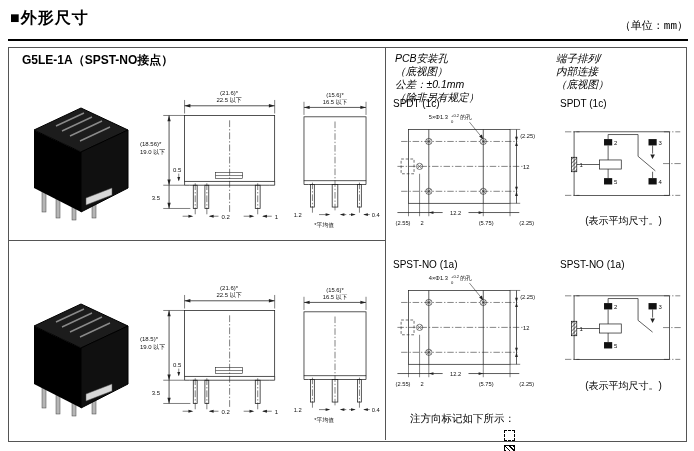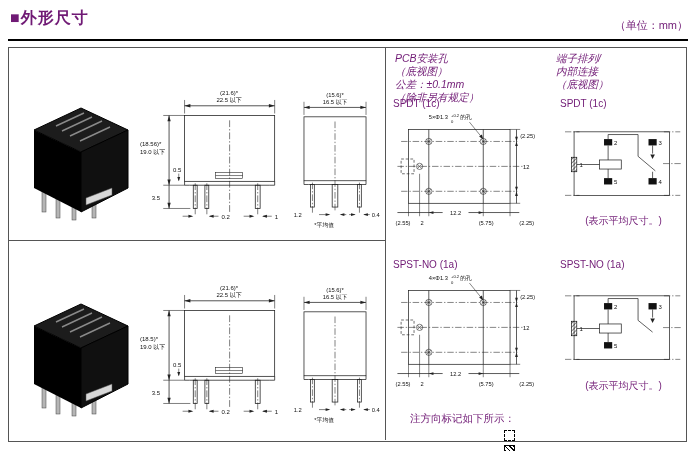--- a/index.html
+++ b/index.html
@@ -1,17 +1,17 @@
 <!DOCTYPE html>
 <html><head>
 <meta charset="utf-8">
 <style>
   html,body{margin:0;padding:0;background:#fff;}
   #page{position:relative;width:694px;height:451px;background:#fff;overflow:hidden;
-        font-family:"Liberation Sans",sans-serif;color:#701a75;}
+        font-family:"Liberation Sans",sans-serif;color:#000000;}
   .abs{position:absolute;}
   .title{font-size:16px;font-weight:bold;letter-spacing:1px;}
   .unit{font-size:11px;}
   .rule{background:#000;height:2px;}
   .frame{border:1px solid #555;}
   .divline{background:#555;}
   .model{font-size:12px;font-weight:bold;line-height:15px;white-space:nowrap;}
   .hdr{font-size:10.5px;line-height:13px;white-space:nowrap;font-style:italic;}
   .diagtitle{font-size:10px;font-weight:normal;text-align:left;}
   .note{font-size:10px;text-align:center;white-space:nowrap;}
@@ -27,28 +27,29 @@
   .arr{fill:#222;stroke:none;}
   .tsm{font-size:6.2px;}
   .tmd{font-size:6.6px;}
 </style>
 </head>
 <body>
 
 <div id="page">
 
   <div class="abs title" style="left:10px;top:8px;">■外形尺寸</div>
-  <div class="abs unit" style="right:6px;top:18px;">（单位：mm）</div>
+  <div class="abs unit" style="right:6px;top:18px;font-family:Liberation Mono, monospace;">（单位：mm）</div>
   <div class="abs rule" style="left:8px;top:39px;width:680px;"></div>
 
   <div class="abs frame" style="left:8px;top:47px;width:677px;height:393px;"></div>
   <div class="abs divline" style="left:385px;top:48px;width:1px;height:392px;"></div>
   <div class="abs divline" style="left:9px;top:240px;width:376px;height:1px;"></div>
 
   <div class="abs model" style="left:22px;top:53px;">
+    <div>G5LE-1A（SPST-NO接点）</div>
   </div>
 
   <svg class="abs" style="left:26px;top:100px;" width="110" height="122" viewBox="0 0 110 122">
     <rect x="16" y="88" width="4" height="24" fill="#b5b5b5" stroke="#444" stroke-width=".5"></rect>
     <rect x="30" y="96" width="4" height="22" fill="#b5b5b5" stroke="#444" stroke-width=".5"></rect>
     <rect x="46" y="104" width="4" height="16" fill="#b5b5b5" stroke="#444" stroke-width=".5"></rect>
     <rect x="66" y="104" width="4" height="14" fill="#b5b5b5" stroke="#444" stroke-width=".5"></rect>
     <polygon points="8,30 55,8 102,30 55,52" fill="#1c1c1c" stroke="#000"></polygon>
     <polygon points="8,30 55,52 55,112 8,88" fill="#000"></polygon>
     <polygon points="55,52 102,30 102,88 55,112" fill="#101010" stroke="#000"></polygon>

